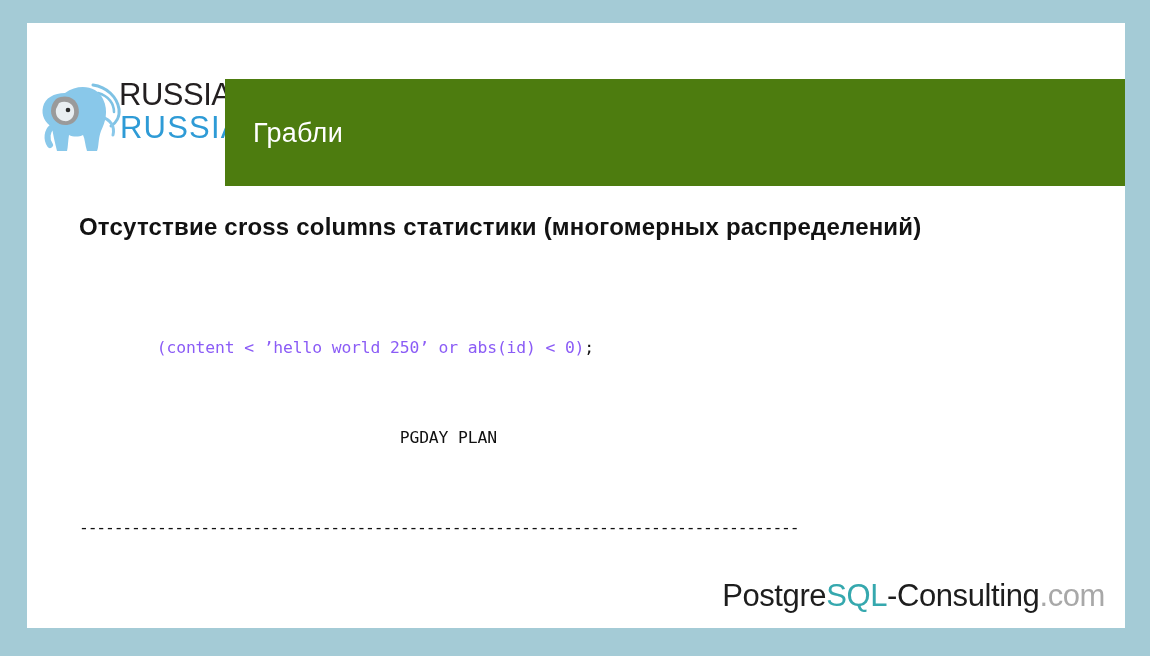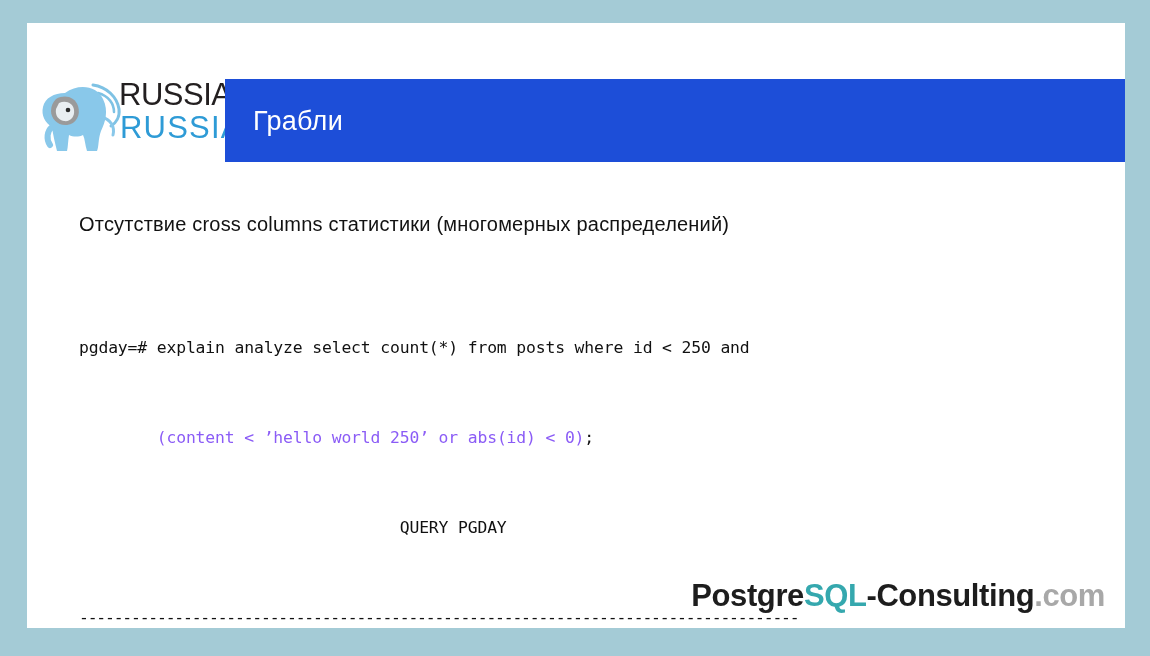--- a/index.html
+++ b/index.html
@@ -28,22 +28,22 @@
     left: 0;
     top: 0;
     width: 1098px;
     height: 150px;
   }
   .banner {
     position: absolute;
     left: 198px;
     top: 56px;
     width: 900px;
-    height: 83px;
-    background: #1d4ed8;
+    height: 107px;
+    background: #4d7c0f;
   }
   .banner-title {
     position: absolute;
     left: 28px;
     top: 50%;
     transform: translateY(-50%);
     color: #ffffff;
     font-size: 27px;
     font-family: "Liberation Sans", sans-serif;
     letter-spacing: 0.3px;
@@ -96,22 +96,22 @@
     letter-spacing: 1.2px;
     white-space: nowrap;
   }
 
   
   .subtitle {
     position: absolute;
     left: 52px;
     top: 190px;
     font-family: "Liberation Sans", sans-serif;
-    font-size: 20px;
-    font-weight: normal;
+    font-size: 24px;
+    font-weight: bold;
     color: #121212;
     white-space: nowrap;
     letter-spacing: 0.2px;
   }
 
   .code {
     position: absolute;
     left: 52px;
     top: 250px;
     width: 1030px;
@@ -126,21 +126,21 @@
   .red  { color: #8b5cf6; }
   .rule { letter-spacing: -1.2px; }
 
   
   .footer-logo {
     position: absolute;
     right: 20px;
     top: 555px;
     font-family: "Liberation Sans", sans-serif;
     font-size: 31px;
-    font-weight: bold;
+    font-weight: normal;
     letter-spacing: -0.4px;
     white-space: nowrap;
   }
   .f-dark { color: #1d1d1d; }
   .f-teal { color: #35a8ae; }
   .f-gray { color: #a8a8a8; }
 </style>
 </head>
 <body>
 
@@ -179,23 +179,22 @@
     </div>
 
     <div class="banner">
       <div class="banner-title">Грабли</div>
     </div>
   </div>
 
   <div class="subtitle">Отсутствие cross columns статистики (многомерных распределений)</div>
 
   <div class="code">
-    <span class="ln">pgday=# explain analyze select count(*) from posts where id &lt; 250 and</span>
     <span class="ln"><span>        </span><span class="red">(content &lt; ’hello world 250’ or abs(id) &lt; 0)</span><span>;</span></span>
-    <span class="ln">                                 QUERY PGDAY</span>
+    <span class="ln">                                 PGDAY PLAN</span>
     <span class="ln rule">-----------------------------------------------------------------------------------</span>
     
     
     
     
     
   </div>
 
   <div class="footer-logo"><span class="f-dark">Postgre</span><span class="f-teal">SQL</span><span class="f-dark">-Consulting</span><span class="f-gray">.com</span></div>
 

